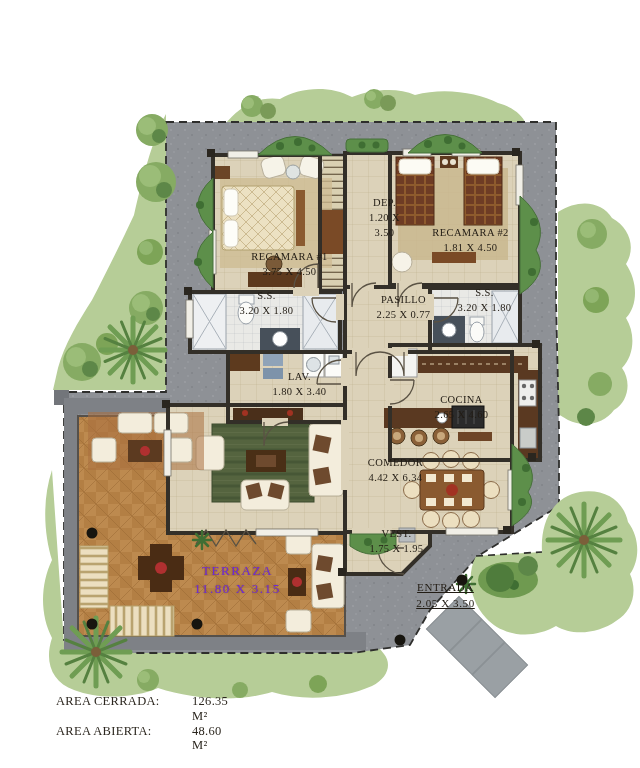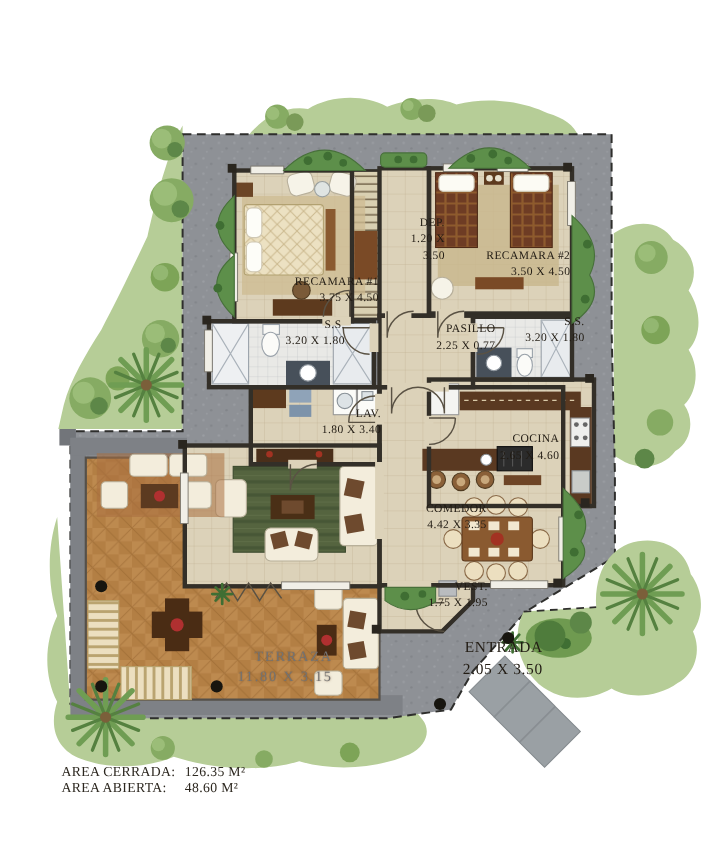--- a/index.html
+++ b/index.html
@@ -1,28 +1,28 @@
 <!DOCTYPE html>
 <html><head>
 <meta charset="utf-8">
 <style>
   html,body{margin:0;padding:0;background:#ffffff;}
   .stage{position:relative;width:640px;height:768px;background:#ffffff;overflow:hidden;
          font-family:"Liberation Serif","DejaVu Serif",serif;}
   .stage svg{position:absolute;left:0;top:0;}
-  .room-label{position:absolute;transform:translateX(-50%);text-align:right;z-index:3;
+  .room-label{position:absolute;transform:translateX(-50%);text-align:center;z-index:3;
               color:#221c14;font-size:10.5px;line-height:1.42;letter-spacing:.4px;white-space:normal;padding-left:35px;}
   .room-label .rname{white-space:pre-line;}
   .room-label .rdims{white-space:pre-line;}
-  .lbl-terraza{color:#737373;font-size:13px;letter-spacing:1.6px;text-shadow:0 0 2px rgba(90,50,20,.55);margin-top:26px;}
-  .lbl-entrada{font-size:14px;letter-spacing:.6px;}
+  .lbl-terraza{color:#6d28d9;font-size:13px;letter-spacing:1.6px;text-shadow:0 0 2px rgba(90,50,20,.55);}
+  .lbl-entrada{font-size:11px;letter-spacing:.6px;text-decoration:underline;}
   .lbl-dep{width:40px;}
   .legend{position:absolute;left:56px;top:694px;z-index:3;color:#2c271f;font-size:12.5px;line-height:1.18;}
   .legend-title{letter-spacing:.5px;word-spacing:6px;margin-bottom:1px;}
-  .area-row{display:flex;width:182px;letter-spacing:.3px;}
+  .area-row{display:flex;width:182px;letter-spacing:.3px;gap:24px;}
   .area-row .al{width:112px;flex:none;}
   .area-row .av{flex:1;text-align:left;}
 </style>
 </head>
 <body>
 
 <div class="stage">
 
 <svg width="640" height="768" viewBox="0 0 640 768">
 <defs>
@@ -465,21 +465,21 @@
 <div class="room-label" style="left:272px;top:250px;width:110px">
   <div class="rname">RECAMARA #1</div>
   <div class="rdims">3.75 X 4.50</div>
 </div>
 <div class="room-label lbl-dep" style="left:367px;top:196px">
   <div class="rname">DEP.</div>
   <div class="rdims">1.20 X 3.50</div>
 </div>
 <div class="room-label" style="left:453px;top:226px;width:96px">
   <div class="rname">RECAMARA #2</div>
-  <div class="rdims">3.50 X 4.50</div>
+  <div class="rdims">1.81 X 4.50</div>
 </div>
 <div class="room-label" style="left:249px;top:289px;width:94px">
   <div class="rname">S.S.</div>
   <div class="rdims">3.20 X 1.80</div>
 </div>
 <div class="room-label" style="left:386px;top:293px;width:94px">
   <div class="rname">PASILLO</div>
   <div class="rdims">2.25 X 0.77</div>
 </div>
 <div class="room-label" style="left:467px;top:286px;width:94px">
@@ -489,21 +489,21 @@
 <div class="room-label" style="left:282px;top:370px;width:94px">
   <div class="rname">LAV.</div>
   <div class="rdims">1.80 X 3.40</div>
 </div>
 <div class="room-label" style="left:444px;top:393px;width:94px">
   <div class="rname">COCINA</div>
   <div class="rdims">2.65 X 4.60</div>
 </div>
 <div class="room-label" style="left:378px;top:456px;width:94px">
   <div class="rname">COMEDOR</div>
-  <div class="rdims">4.42 X 3.35</div>
+  <div class="rdims">4.42 X 6.34</div>
 </div>
 <div class="room-label" style="left:379px;top:527px;width:94px">
   <div class="rname">VEST.</div>
   <div class="rdims">1.75 X 1.95</div>
 </div>
 <div class="room-label lbl-terraza" style="left:220px;top:562px;width:130px">
   <div class="rname">TERRAZA</div>
   <div class="rdims">11.80 X 3.15</div>
 </div>
 <div class="room-label lbl-entrada" style="left:428px;top:580px;width:96px">

